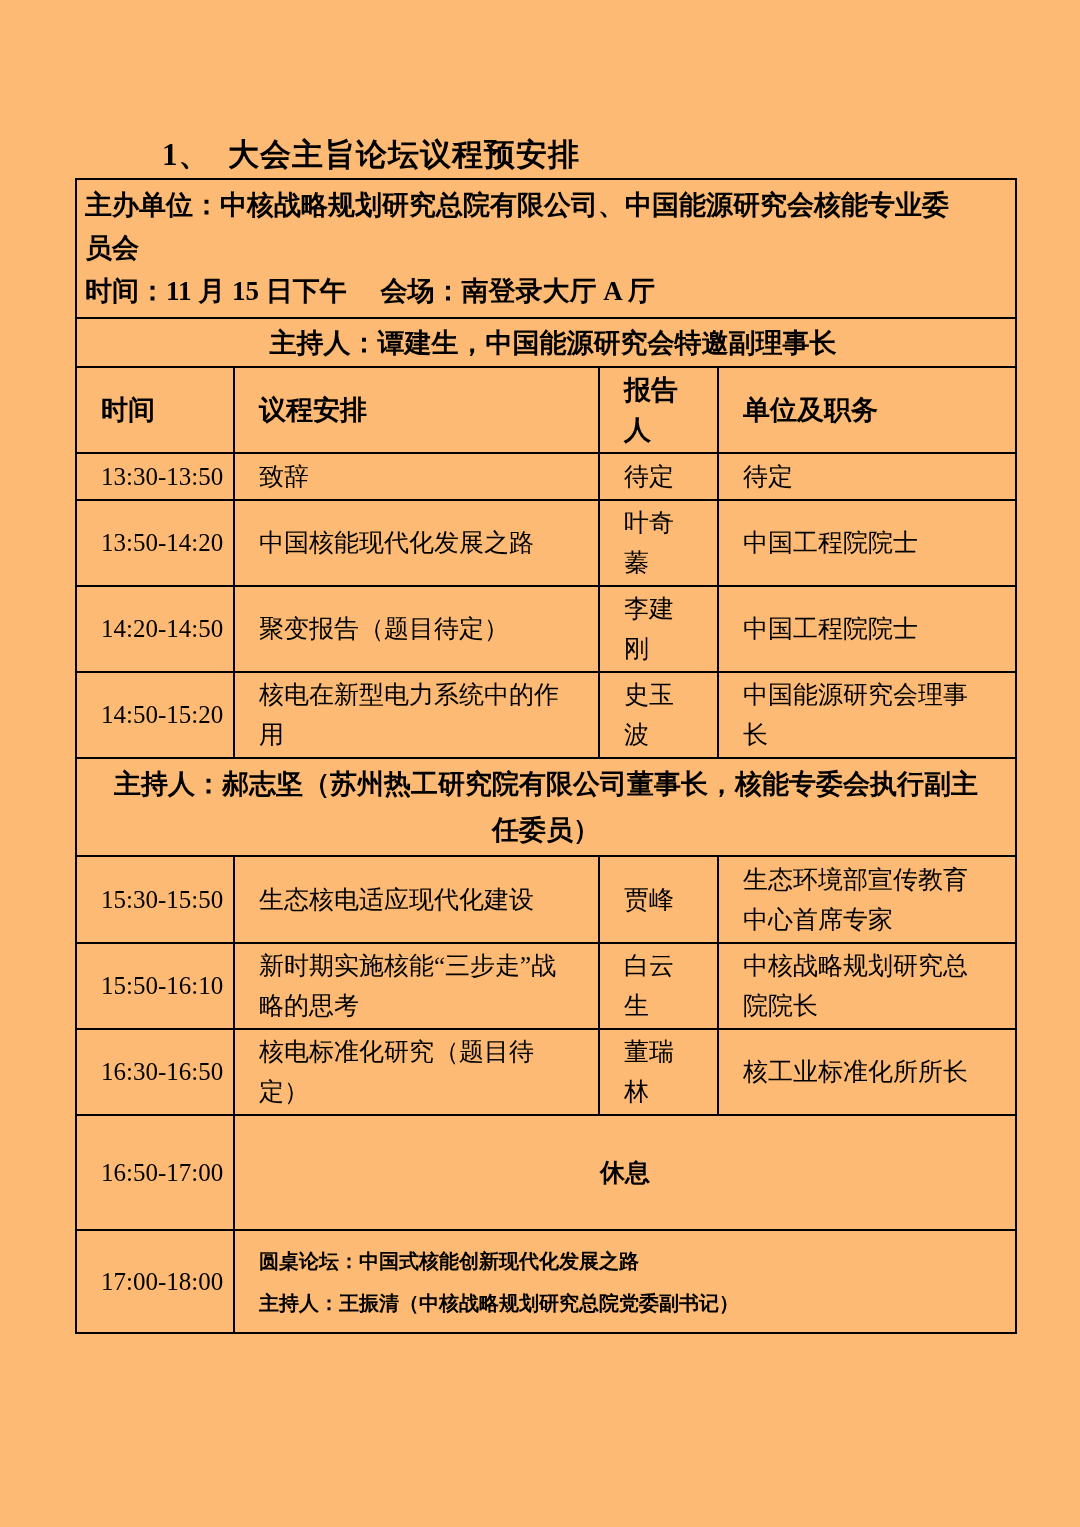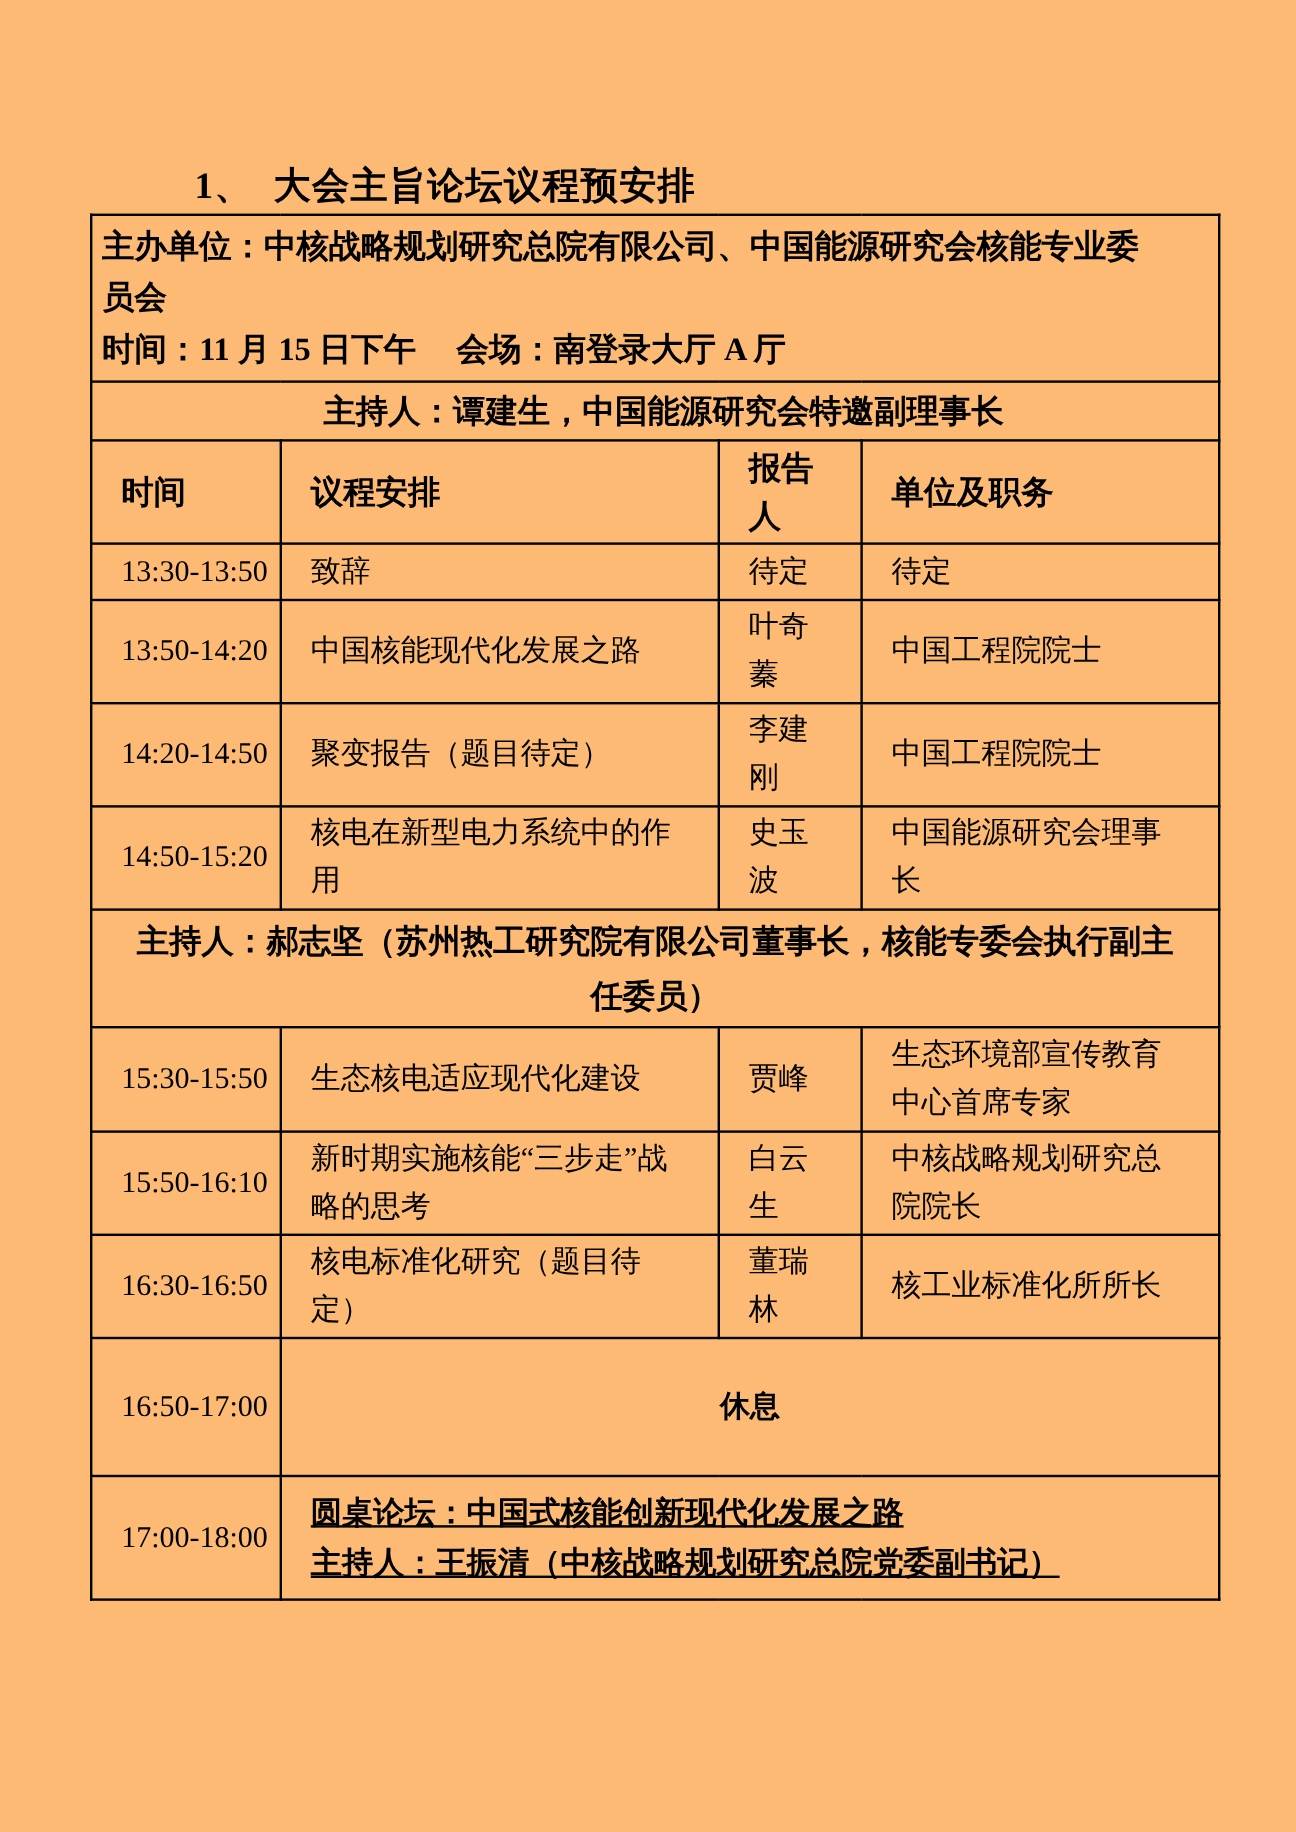--- a/index.html
+++ b/index.html
@@ -62,24 +62,23 @@
     font-weight: bold;
     text-align: center;
     line-height: 46px;
     padding: 2px 30px;
   }
   tr.row-header td {
     font-size: 27px;
     font-weight: bold;
   }
   tr.row-roundtable .rt-cell div {
-    font-size: 26px;
+    font-size: 20px;
     font-weight: bold;
     line-height: 42px;
-    text-decoration: underline;
   }
   .time-cell { white-space: nowrap; }
 </style>
 </head>
 <body>
 
 <div class="page">
 
   <div class="doc-title">1、  大会主旨论坛议程预安排</div>
 

